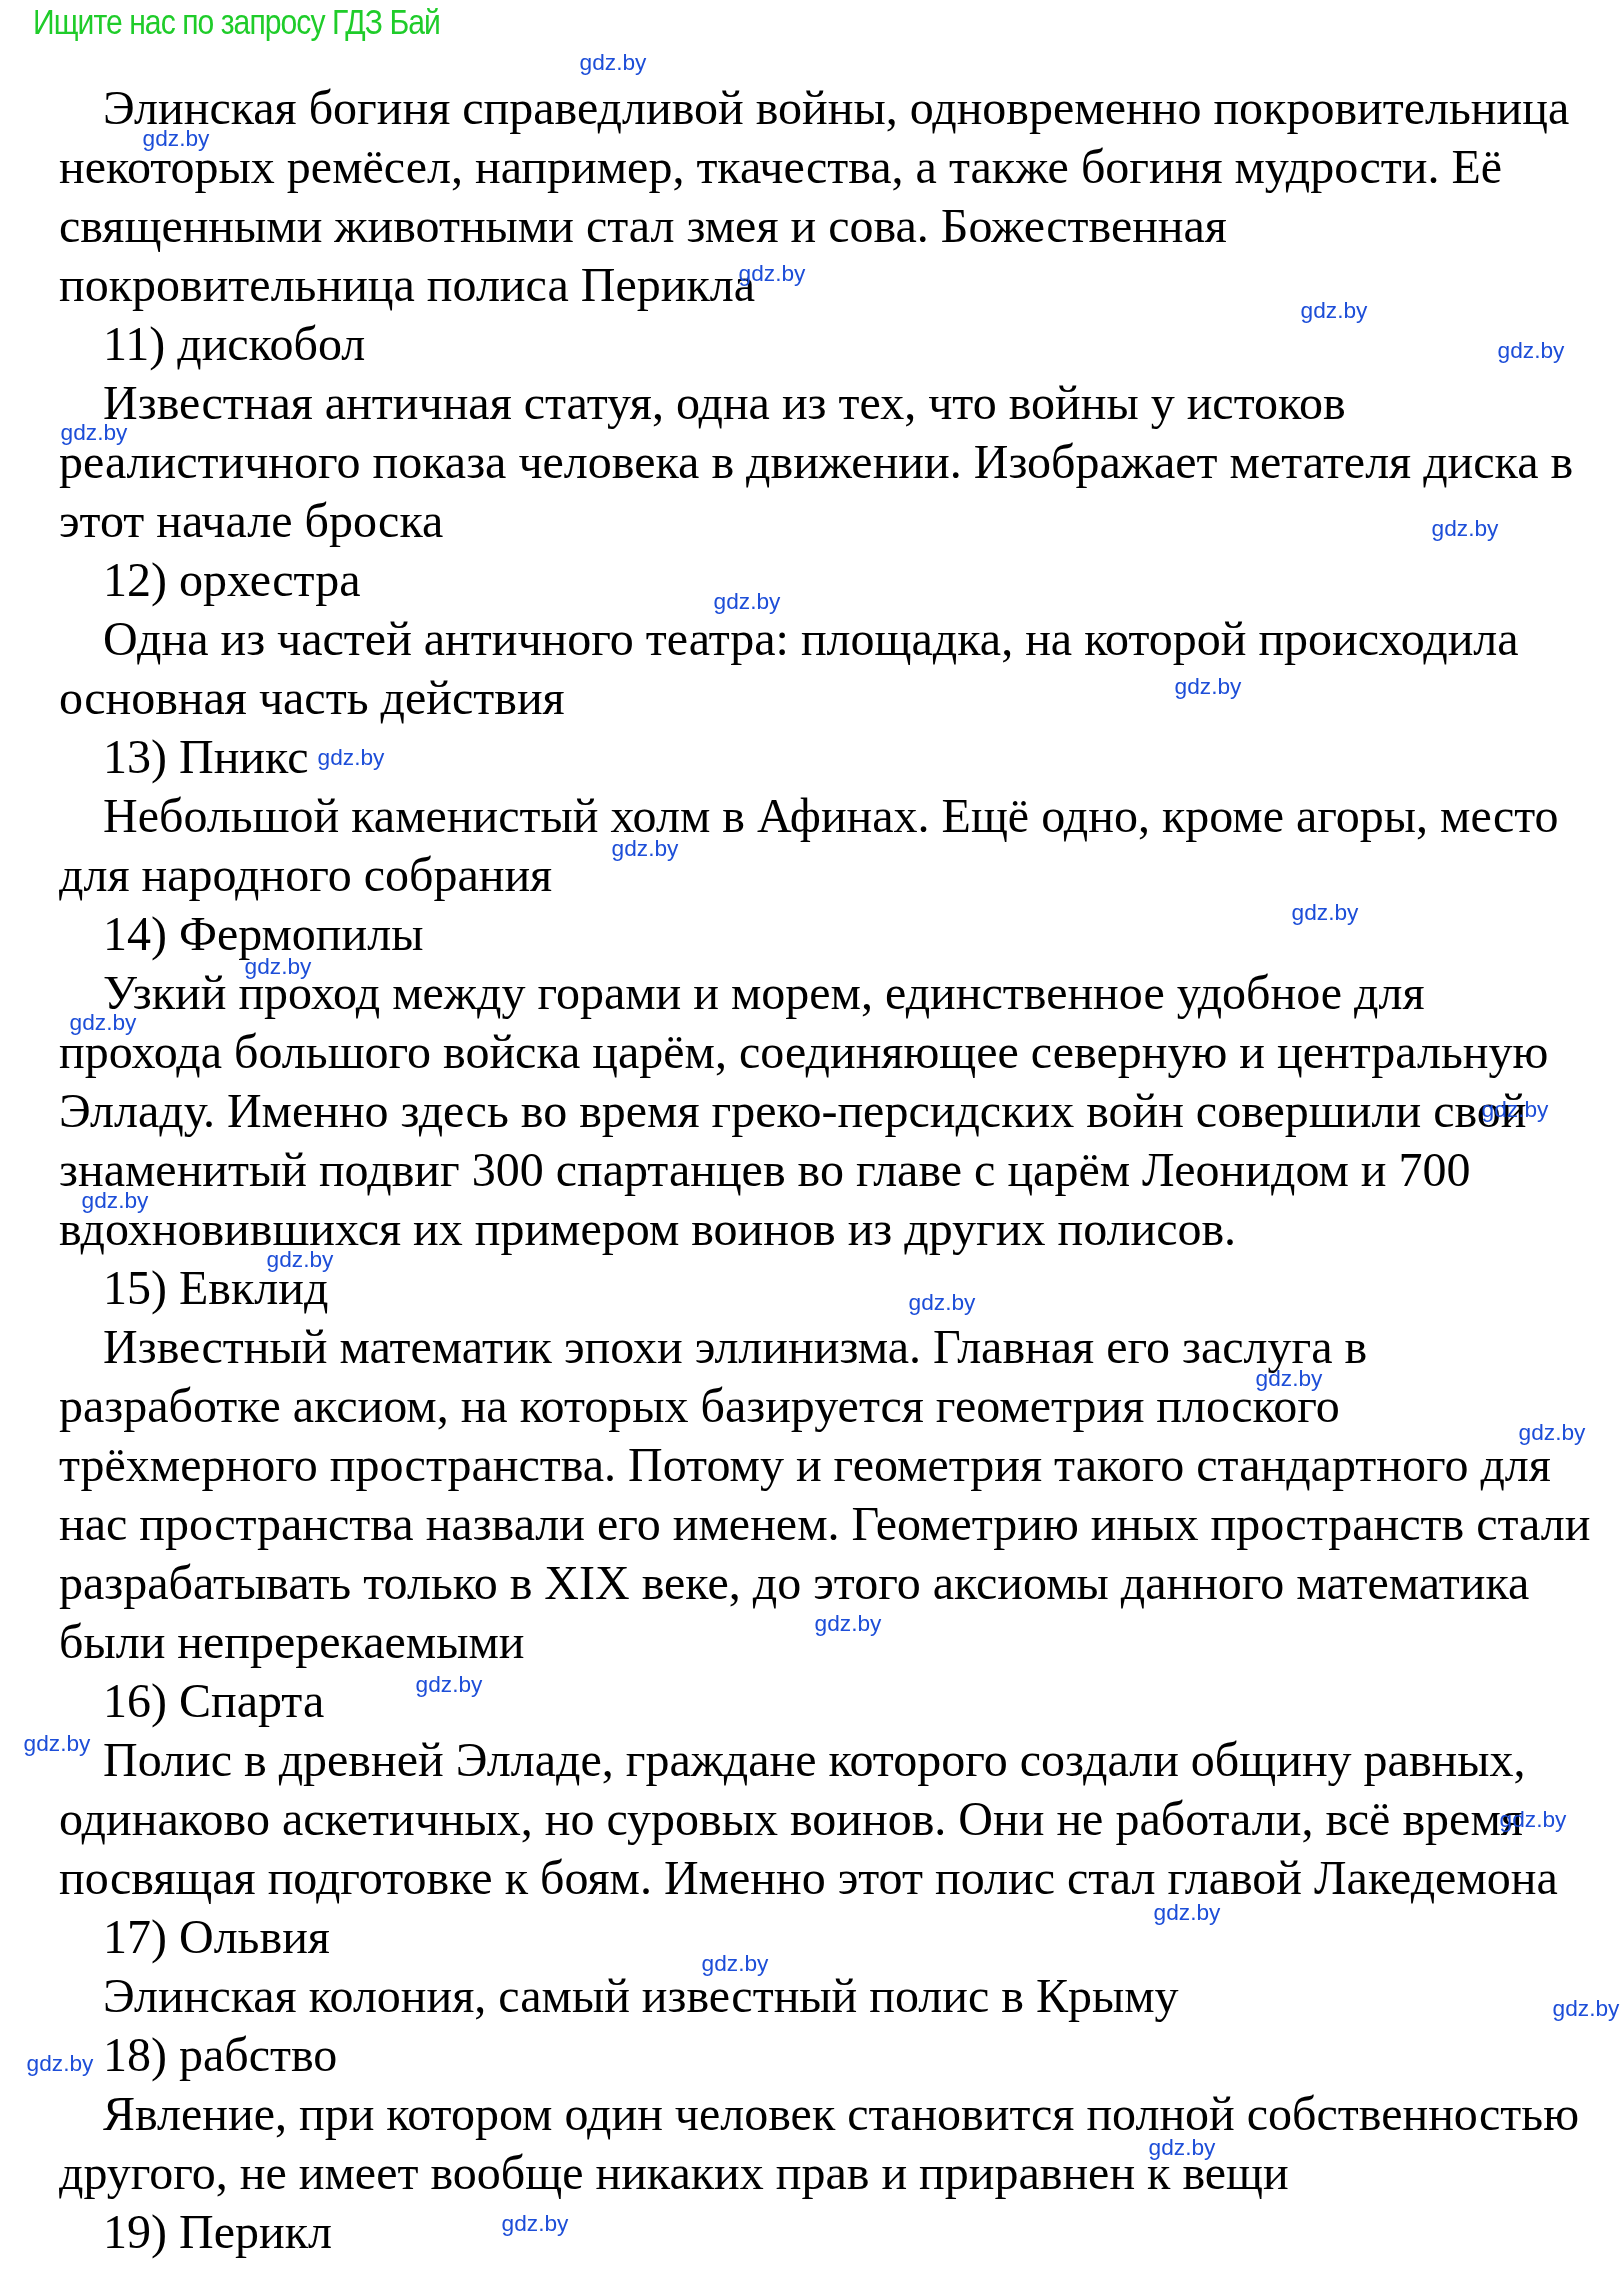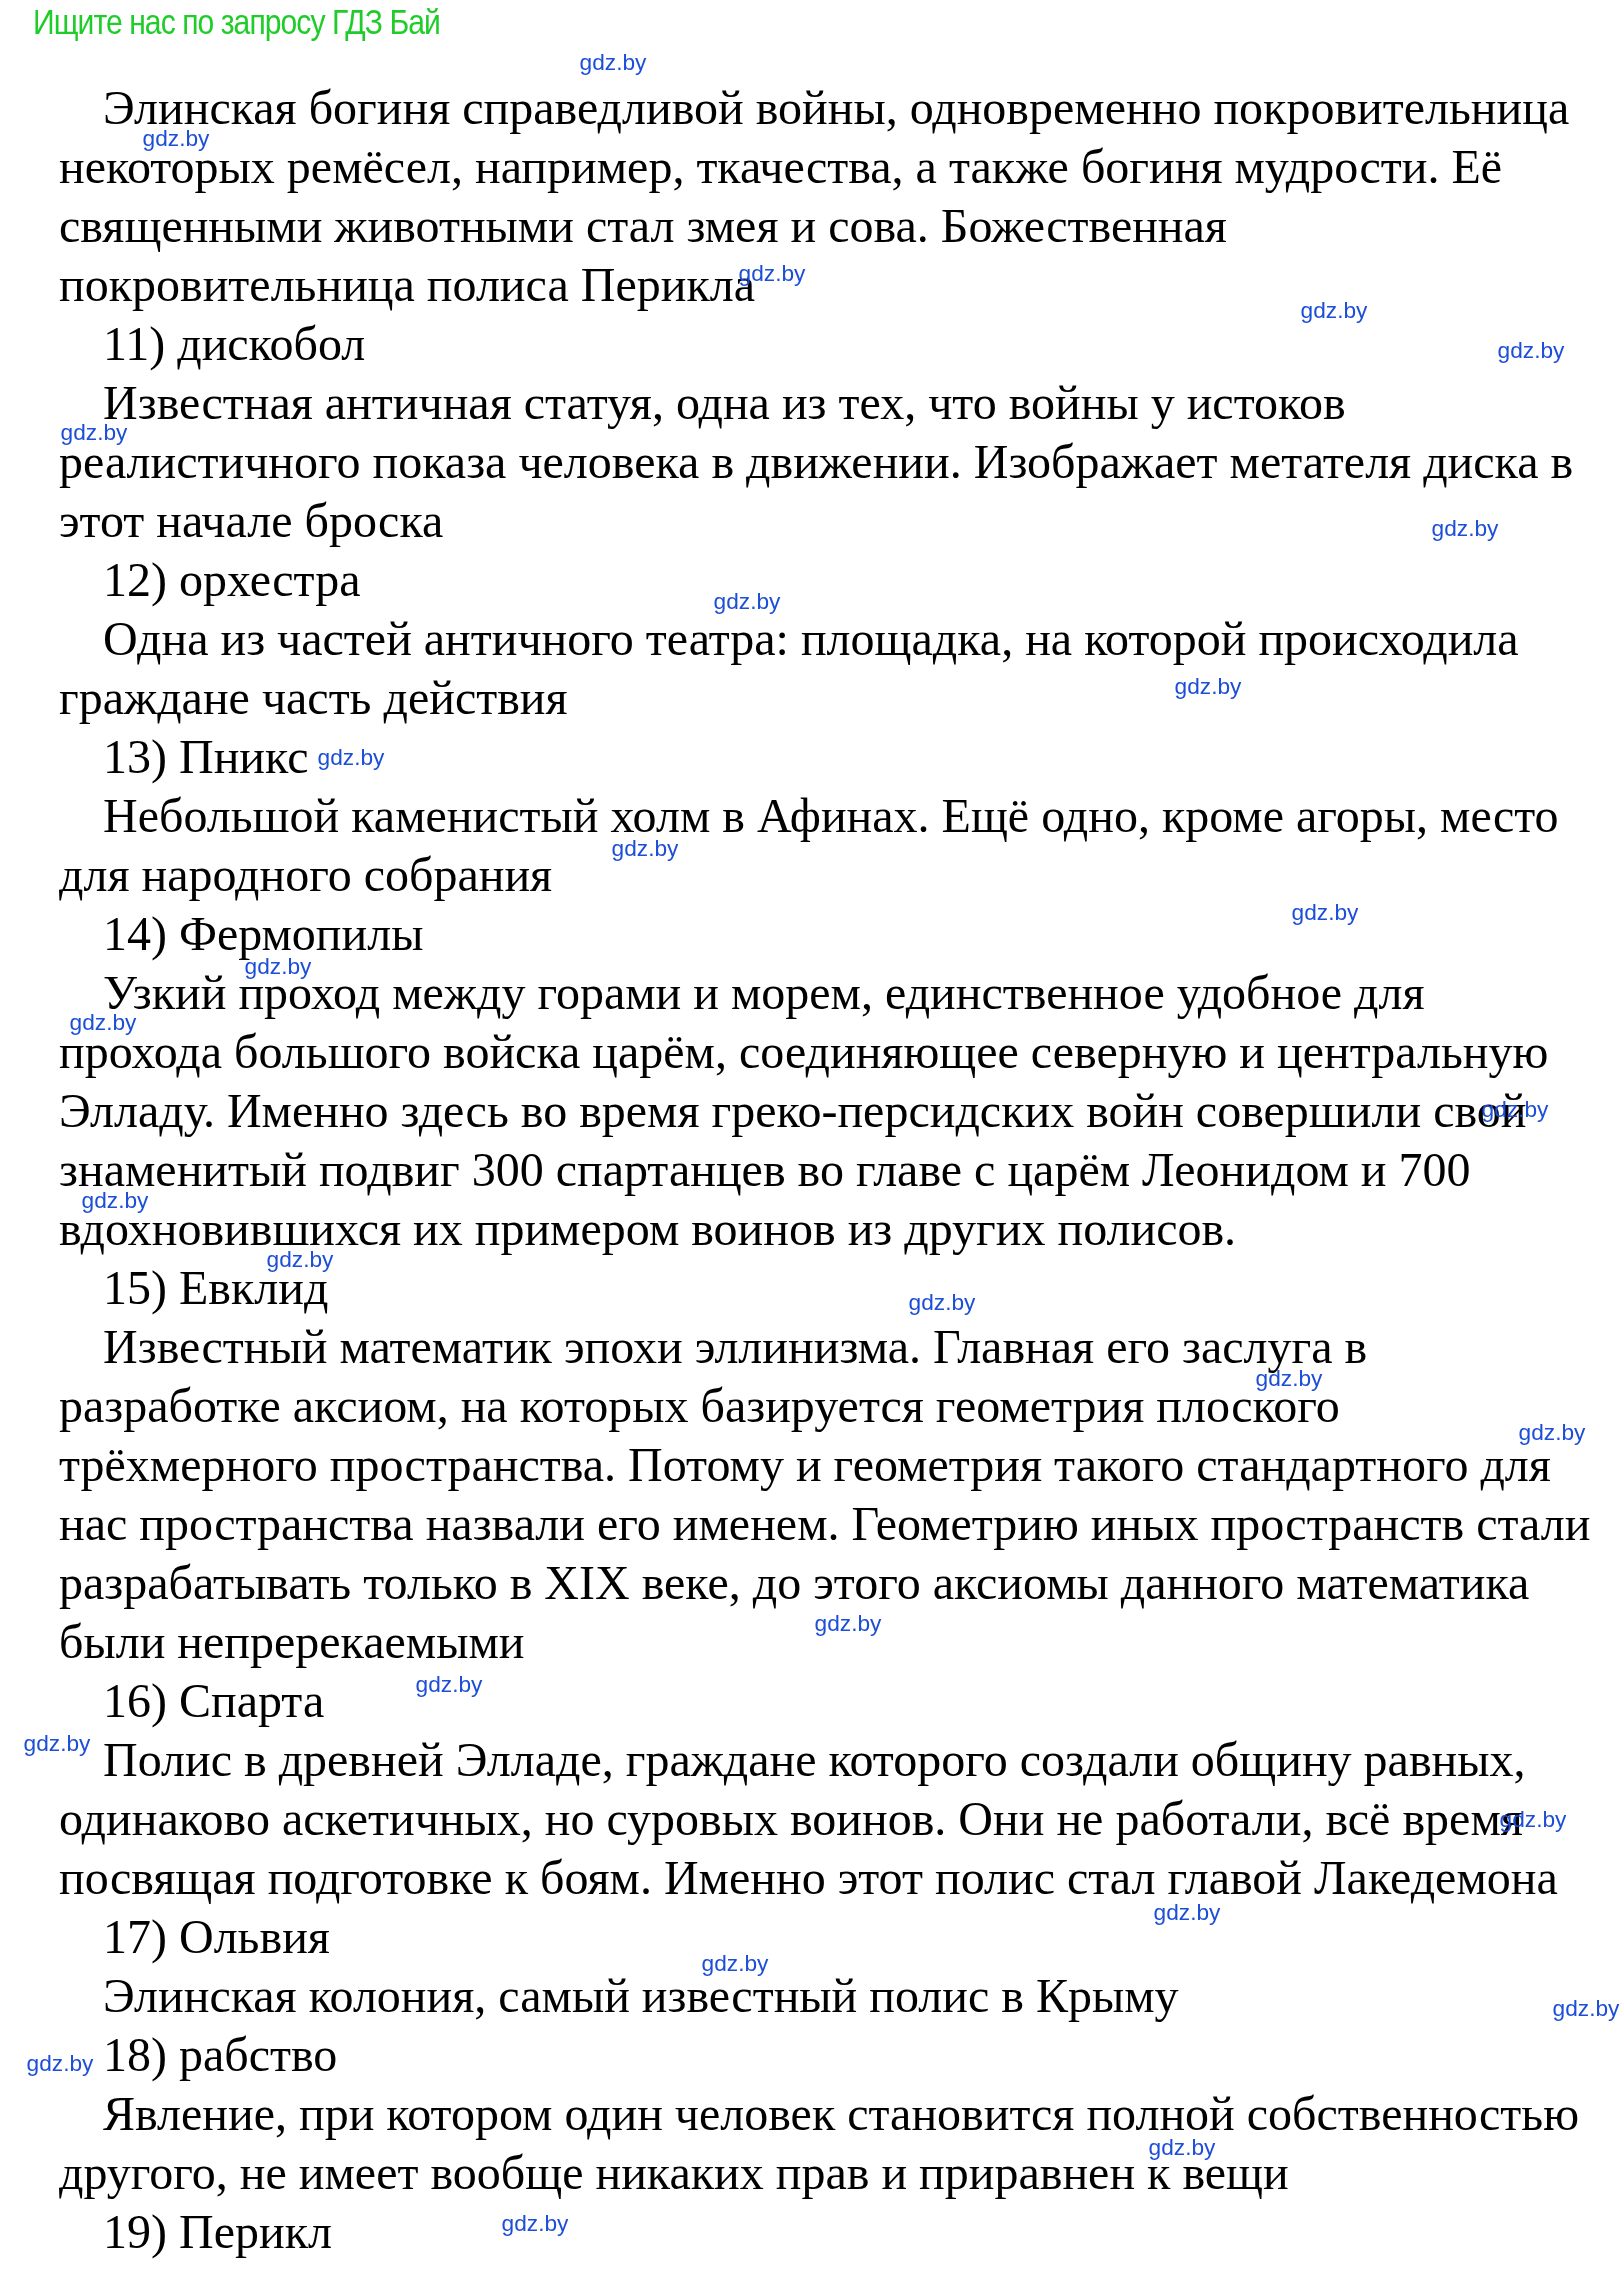--- a/index.html
+++ b/index.html
@@ -83,21 +83,21 @@
     <div class="line indent">Элинская богиня справедливой войны, одновременно покровительница</div>
     <div class="line">некоторых ремёсел, например, ткачества, а также богиня мудрости. Её</div>
     <div class="line">священными животными стал змея и сова. Божественная</div>
     <div class="line">покровительница полиса Перикла</div>
     <div class="line indent">11) дискобол</div>
     <div class="line indent">Известная античная статуя, одна из тех, что войны у истоков</div>
     <div class="line">реалистичного показа человека в движении. Изображает метателя диска в</div>
     <div class="line">этот начале броска</div>
     <div class="line indent">12) орхестра</div>
     <div class="line indent">Одна из частей античного театра: площадка, на которой происходила</div>
-    <div class="line">граждане часть действия</div>
+    <div class="line">основная часть действия</div>
     <div class="line indent">13) Пникс</div>
     <div class="line indent">Небольшой каменистый холм в Афинах. Ещё одно, кроме агоры, место</div>
     <div class="line">для народного собрания</div>
     <div class="line indent">14) Фермопилы</div>
     <div class="line indent">Узкий проход между горами и морем, единственное удобное для</div>
     <div class="line">прохода большого войска царём, соединяющее северную и центральную</div>
     <div class="line">Элладу. Именно здесь во время греко-персидских войн совершили свой</div>
     <div class="line">знаменитый подвиг 300 спартанцев во главе с царём Леонидом и 700</div>
     <div class="line">вдохновившихся их примером воинов из других полисов.</div>
     <div class="line indent">15) Евклид</div>

